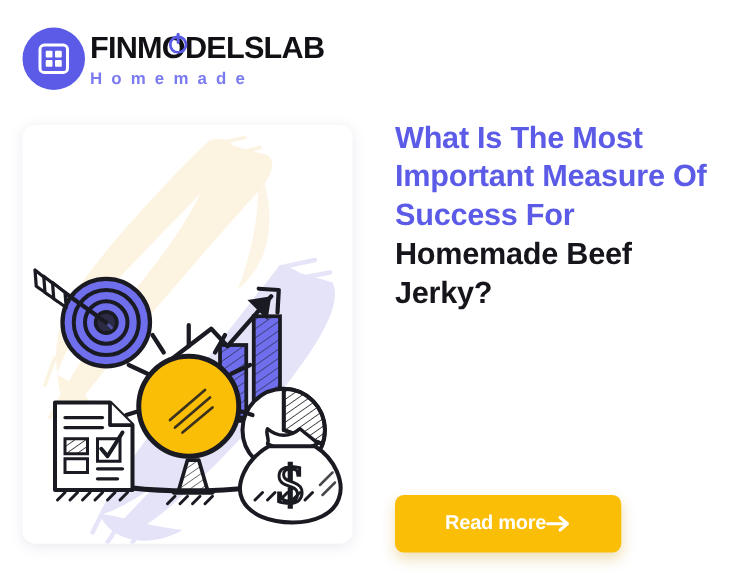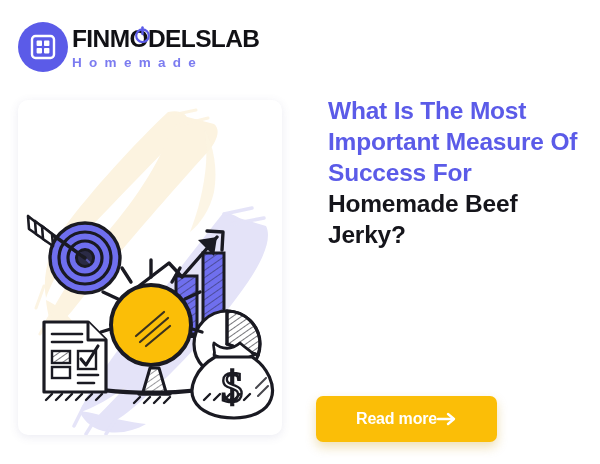--- a/index.html
+++ b/index.html
@@ -77,21 +77,21 @@
     background: #ffffff;
     border-radius: 10px;
     box-shadow: 0 2px 10px rgba(90, 90, 150, 0.12);
     overflow: hidden;
   }
   #illustration-svg { display: block; width: 100%; height: 100%; }
 
   
   #headline {
     position: absolute;
-    left: 328px;
+    left: 316px;
     top: 95px;
     width: 268px;
     font-size: 24.5px;
     font-weight: bold;
     line-height: 31px;
     letter-spacing: -0.2px;
   }
   .headline-primary { color: #5B5BE8; }
   .headline-secondary { color: #15151B; }
 

